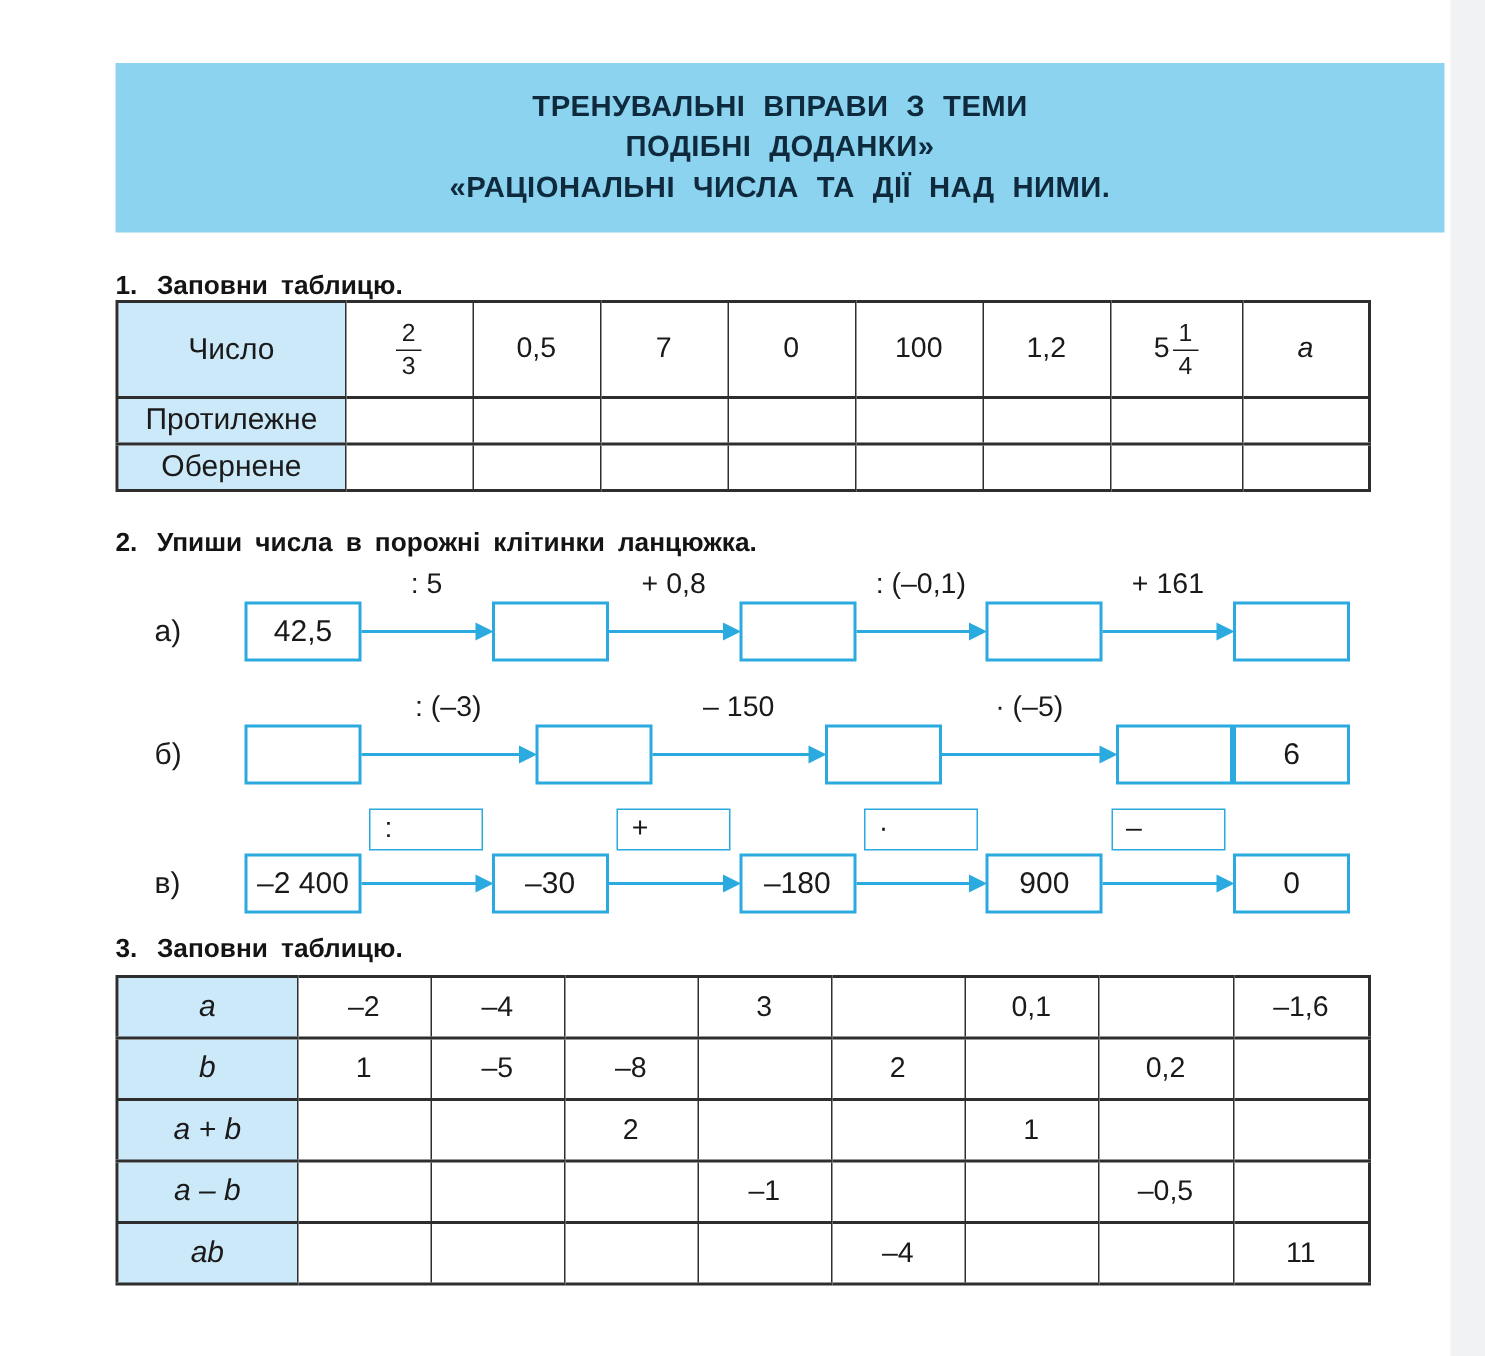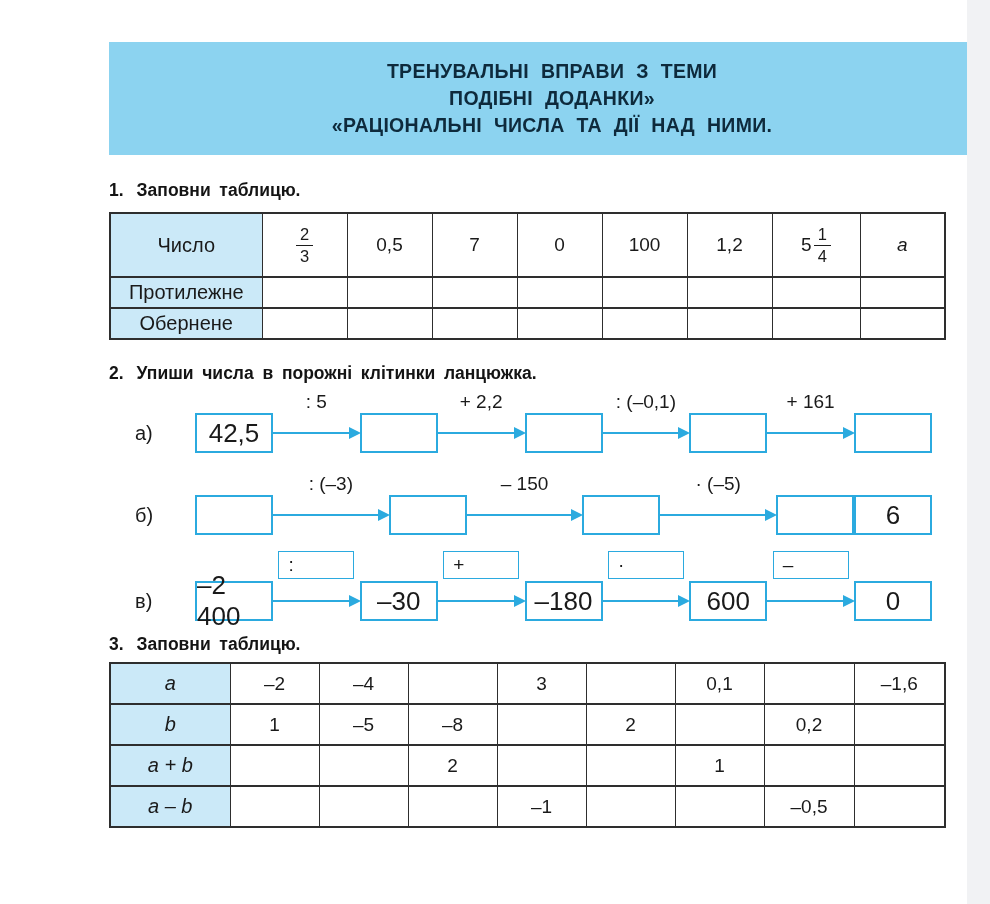--- a/index.html
+++ b/index.html
@@ -6,53 +6,53 @@
     --accent:#2BAADF;
     --banner_bg:#8CD3F0;
     --banner_text:#0E2A3C;
     --hdr_bg:#CBE9F8;
     --tborder:#2E2E2E;
     --strip:#F1F2F4;
   }
   *{margin:0;padding:0;box-sizing:border-box;}
   html,body{background:#fff;}
   .page{position:relative;width:990px;height:904px;background:#fff;overflow:hidden;
-        font-family:"Liberation Sans",sans-serif;color:#1a1a1a;padding-left:32px;}
+        font-family:"Liberation Sans",sans-serif;color:#1a1a1a;}
   .right-strip{position:absolute;top:0;right:0;width:23px;height:100%;background:var(--strip);}
   .banner{margin:42px 0 0 77px;width:886px;height:113px;background:var(--banner_bg);
           display:flex;flex-direction:column;justify-content:center;align-items:center;}
   .banner .line{font-weight:bold;font-size:19.5px;line-height:27px;color:var(--banner_text);
                 letter-spacing:.3px;word-spacing:.32em;text-align:center;}
   .heading{margin-left:77px;display:flex;gap:13px;font-weight:bold;font-size:17.5px;
            color:#141414;word-spacing:.22em;line-height:19px;}
   .h1{margin-top:26px;}
   .h2{margin-top:24px;}
   .h3{margin-top:14px;}
   table{border-collapse:collapse;margin-left:77px;table-layout:fixed;border:2.6px solid var(--tborder);}
   td{border:1.5px solid var(--tborder);border-top-width:2.5px;border-bottom-width:2.5px;
      text-align:center;vertical-align:middle;font-size:19px;background:#fff;overflow:hidden;}
   td.hd{background:var(--hdr_bg);font-size:20px;}
-  .t1{margin-top:12px;width:835px;border-radius:19px;}
+  .t1{width:835px;border-radius:19px;}
   .t1 td{height:31px;}
   .t1 tr:first-child td{height:64px;}
   .t3{margin-top:8px;width:835px;}
   .t3 td{height:41px;}
   .it{font-style:italic;}
   .fr{display:inline-flex;flex-direction:column;align-items:center;vertical-align:middle;
       line-height:1.1;font-size:16.5px;}
   .fr .n{padding:0 4px 1px;border-bottom:1.7px solid #1c1c1c;}
   .fr .d{padding-top:1px;}
   .mixed{display:inline-flex;align-items:center;gap:2px;}
   .chain{display:flex;align-items:flex-end;margin-left:103px;width:797px;}
   .chain.a{margin-top:8px;}
   .chain.b{margin-top:20px;}
   .chain.c{margin-top:16px;}
   .chain-label{width:60px;font-size:20px;padding-bottom:8px;}
   .cbox{width:78px;min-width:78px;height:40px;border:2.2px solid var(--accent);background:#fff;
-        display:flex;align-items:center;justify-content:center;font-size:26px;}
+        display:flex;align-items:center;justify-content:center;font-size:20px;}
   .conn{flex:1;display:flex;flex-direction:column;justify-content:flex-end;}
   .op{height:22px;text-align:center;font-size:19px;padding-bottom:2px;white-space:nowrap;}
   .arrowzone{height:40px;position:relative;}
   .arrowzone .line{position:absolute;left:0;right:3px;top:50%;height:2.6px;margin-top:-1.3px;
                    background:var(--accent);}
   .arrowzone .head{position:absolute;right:-1px;top:50%;transform:translateY(-50%);width:0;height:0;
                    border-top:6px solid transparent;border-bottom:6px solid transparent;
                    border-left:12px solid var(--accent);}
   .op-box{width:76px;height:28px;margin:0 auto 2px;border:1.6px solid var(--accent);background:#fff;
           display:flex;align-items:center;padding-left:9px;font-size:19px;}
@@ -146,21 +146,21 @@
     <div class="cbox">42,5</div>
     <div class="conn">
       <div class="op">: 5</div>
       <div class="arrowzone">
           <i class="line"></i>
           <i class="head"></i>
         </div>
     </div>
     <div class="cbox"></div>
     <div class="conn">
-      <div class="op">+ 2,2</div>
+      <div class="op">+ 0,8</div>
       <div class="arrowzone">
           <i class="line"></i>
           <i class="head"></i>
         </div>
     </div>
     <div class="cbox"></div>
     <div class="conn">
       <div class="op">: (–0,1)</div>
       <div class="arrowzone">
           <i class="line"></i>
@@ -233,21 +233,21 @@
     <div class="cbox">–180</div>
     <div class="conn">
       <div class="op-box">
           <span>·</span>
         </div>
       <div class="arrowzone">
           <i class="line"></i>
           <i class="head"></i>
         </div>
     </div>
-    <div class="cbox">600</div>
+    <div class="cbox">900</div>
     <div class="conn">
       <div class="op-box">
           <span>–</span>
         </div>
       <div class="arrowzone">
           <i class="line"></i>
           <i class="head"></i>
         </div>
     </div>
     <div class="cbox">0</div>
@@ -308,15 +308,26 @@
       <td class="hd it">a – b</td>
       <td></td>
       <td></td>
       <td></td>
       <td>–1</td>
       <td></td>
       <td></td>
       <td>–0,5</td>
       <td></td>
     </tr>
+    <tr>
+      <td class="hd it">ab</td>
+      <td></td>
+      <td></td>
+      <td></td>
+      <td></td>
+      <td>–4</td>
+      <td></td>
+      <td></td>
+      <td>11</td>
+    </tr>
   </tbody>
     </table>
 </div>
 
 </body></html>

